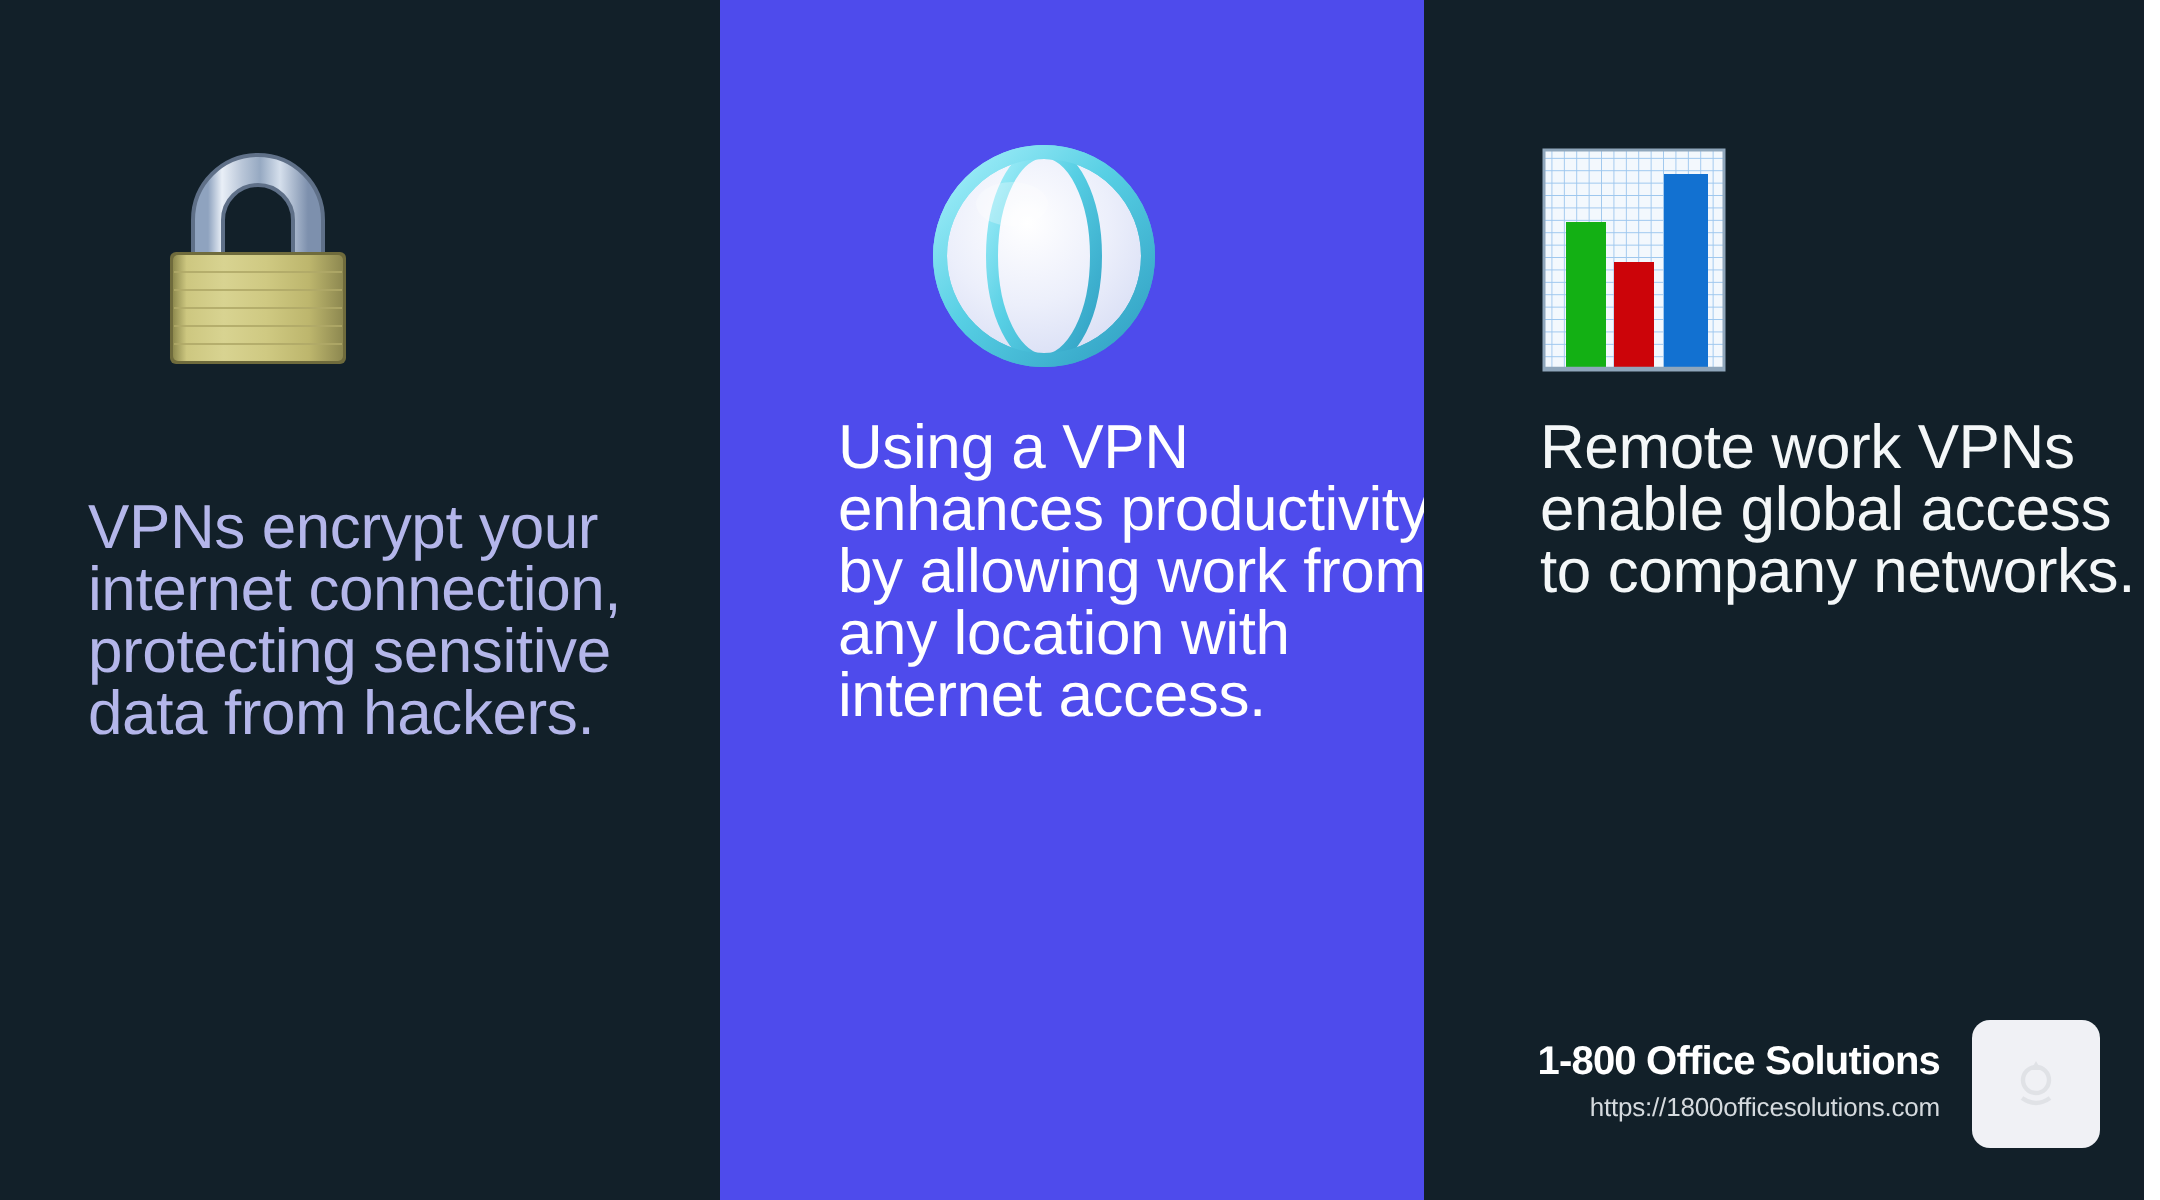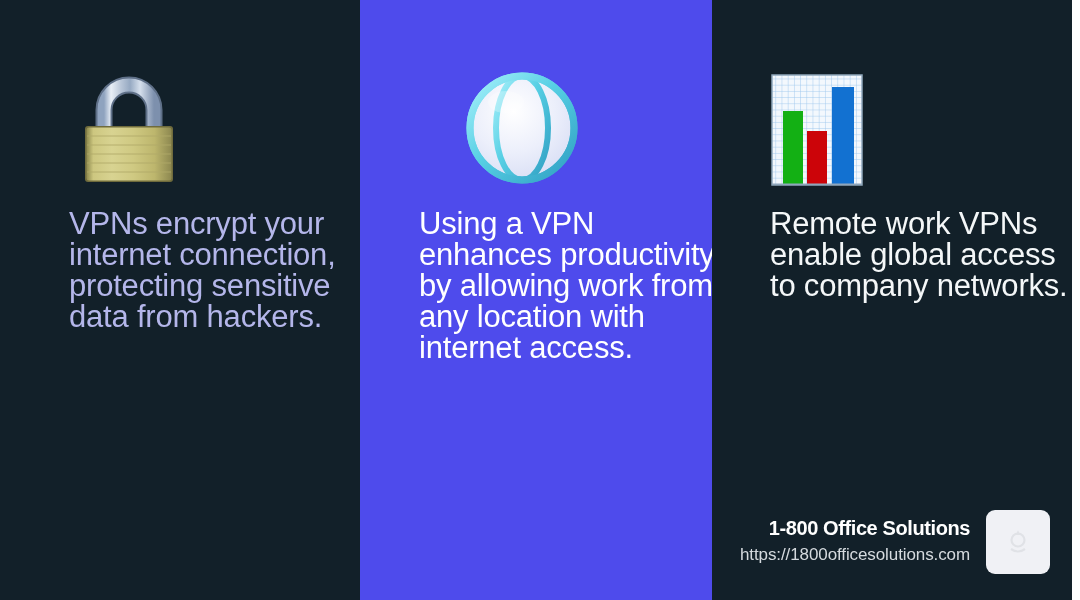--- a/index.html
+++ b/index.html
@@ -50,23 +50,24 @@
   .copy {
     position:absolute;
     top:208px;
     font-size:31px;
     line-height:1.0;
     font-weight:400;
     letter-spacing:-0.2px;
     white-space:pre-line;
   }
   .panel-1 .copy {
-    left:69px;
+    left:44px;
     width:290px;
     color:#b4b6ea;
+    margin-top:40px;
   }
   .panel-2 .copy {
     left:419px;
     width:300px;
     color:#ffffff;
   }
   .panel-3 .copy {
     left:58px;
     width:300px;
     color:#f4f7f8;
@@ -89,27 +90,26 @@
   }
   .brand-name {
     font-size:20px;
     font-weight:bold;
     color:#ffffff;
     letter-spacing:-0.4px;
     line-height:1.25;
     white-space:nowrap;
   }
   .brand-url {
-    font-size:17px;
+    font-size:13px;
     font-weight:400;
     color:#d5dade;
     letter-spacing:-0.1px;
     line-height:1.6;
     white-space:nowrap;
-    text-align:center;
   }
   .brand-logo {
     width:64px;
     height:64px;
     border-radius:9px;
     background:#f0f1f5;
     display:flex;
     align-items:center;
     justify-content:center;
     flex:0 0 auto;

